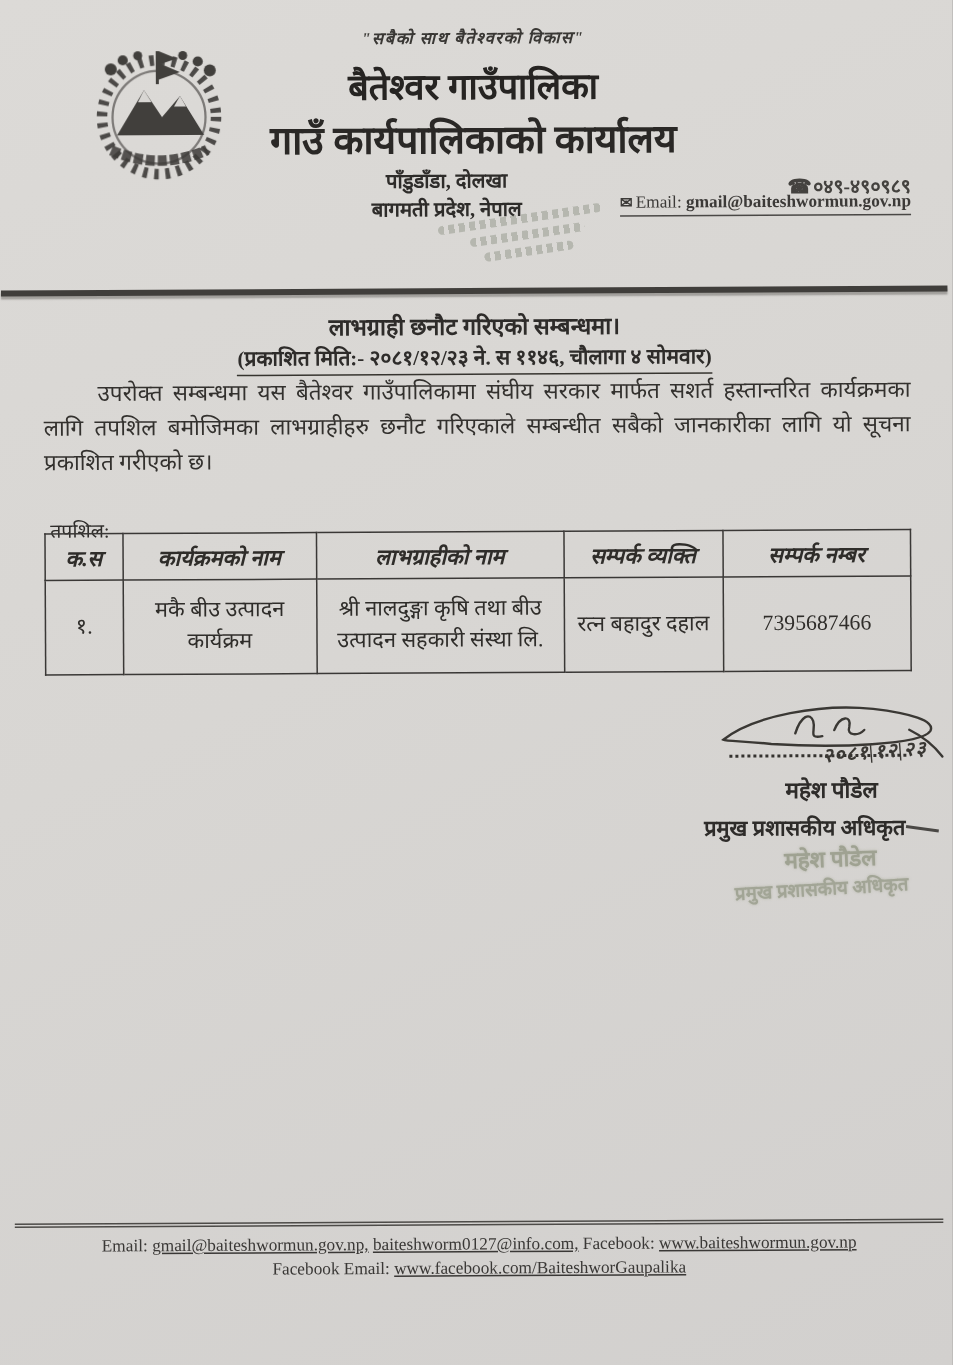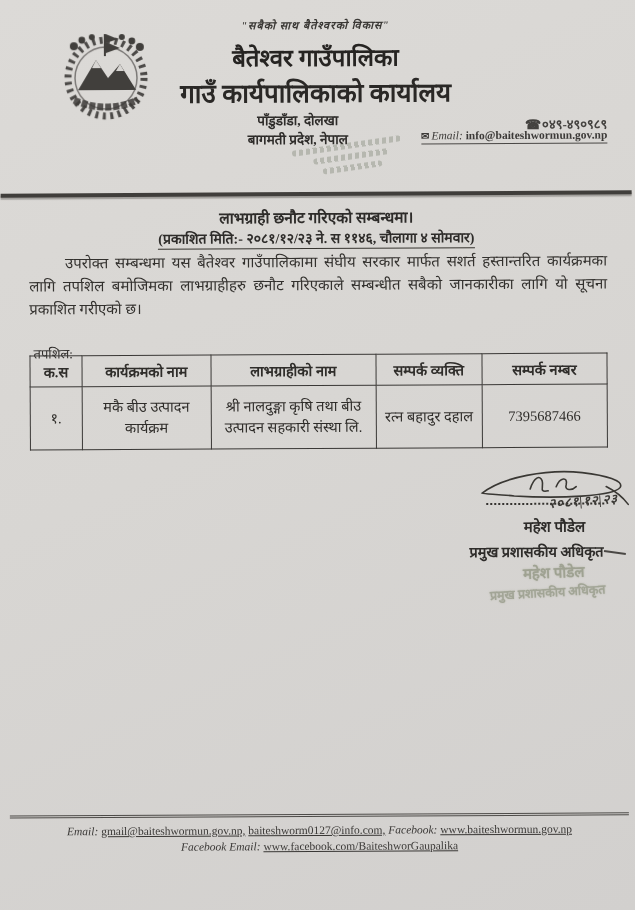--- a/index.html
+++ b/index.html
@@ -46,21 +46,21 @@
   .published{display:inline-block;font-size:14px;font-weight:bold;
     border-bottom:1.6px solid #36342f;padding-bottom:1px;}
   .body-par{left:30px;width:578px;top:251px;font-size:15px;line-height:23px;
     text-align:justify;text-indent:36px;color:#33312e;}
   .tapashil{left:34px;top:343px;font-size:13px;}
 
   
   table.detail{position:absolute;left:30px;top:354px;width:578px;border-collapse:collapse;}
   table.detail th,table.detail td{border:1.7px solid #3a3836;padding:3px 4px;
     font-size:14.5px;text-align:center;vertical-align:middle;color:#2f2d2a;}
-  table.detail th{font-weight:bold;height:24px;}
+  table.detail th{font-weight:bold;height:24px;font-style:italic;}
   table.detail td{height:56px;line-height:21px;}
   .col-sn{width:45px;}.col-prog{width:128px;}.col-ben{width:168px;}
   .col-person{width:105px;}.col-num{width:122px;}
 
   
   .sig-scrawl{left:478px;top:468px;width:152px;height:42px;}
   .sig-dots{left:486px;top:496px;width:118px;border-bottom:2.4px dotted #34322f;height:8px;}
   .sig-date{left:548px;top:492px;width:95px;font-size:13px;font-style:italic;font-weight:bold;
     transform:rotate(-4deg);color:#3a3834;letter-spacing:1px;}
   .sig-name{left:478px;top:517px;width:152px;text-align:center;font-size:15px;font-weight:bold;}
@@ -70,21 +70,21 @@
   .stamp-name{left:468px;top:563px;width:170px;text-align:center;font-size:15px;font-weight:bold;
     color:#8d927e;opacity:.75;transform:rotate(-2deg);text-shadow:0 0 2px #a5a896;}
   .stamp-title{left:452px;top:585px;width:190px;text-align:center;font-size:12.5px;font-weight:bold;
     color:#8d927e;opacity:.7;transform:rotate(-3deg);text-shadow:0 0 2px #a5a896;}
 
   
   .foot-rule{top:814px;left:8px;right:8px;border-top:3px double #4d4b48;}
   .foot1{top:824px;font-size:11.5px;color:#3a3836;}
   .foot2{top:840px;font-size:11.5px;color:#3a3836;}
   .u{text-decoration:underline;}
-  .lbl{font-weight:normal;font-style:italic;}
+  .lbl{font-weight:normal;}
 </style>
 </head>
 <body>
 
 <div class="page">
   <div class="content">
 
     <div class="abs center slogan">"सबैको साथ बैतेश्वरको विकास"</div>
 
     <div class="abs logo">
@@ -114,21 +114,21 @@
     <div class="abs center muni-title">बैतेश्वर गाउँपालिका</div>
     <div class="abs center office-title">गाउँ कार्यपालिकाको कार्यालय</div>
     <div class="abs center addr1">पाँडुडाँडा, दोलखा</div>
     <div class="abs center addr2">बागमती प्रदेश, नेपाल</div>
 
     <div class="abs phone-line">
       <span class="icon">☎</span><span>०४९-४९०९८९</span>
     </div>
     <div class="abs email-line">
       <span class="icon">✉</span><span class="lbl">Email:</span>
-      <span>info@baiteshwormun.gov.np</span>
+      <span>gmail@baiteshwormun.gov.np</span>
     </div>
 
     <div class="abs hdr-stamp">
       <div class="sq"></div>
         <div class="sq s2"></div>
         <div class="sq s3"></div>
     </div>
 
     <div class="abs head-rule"></div>
 

